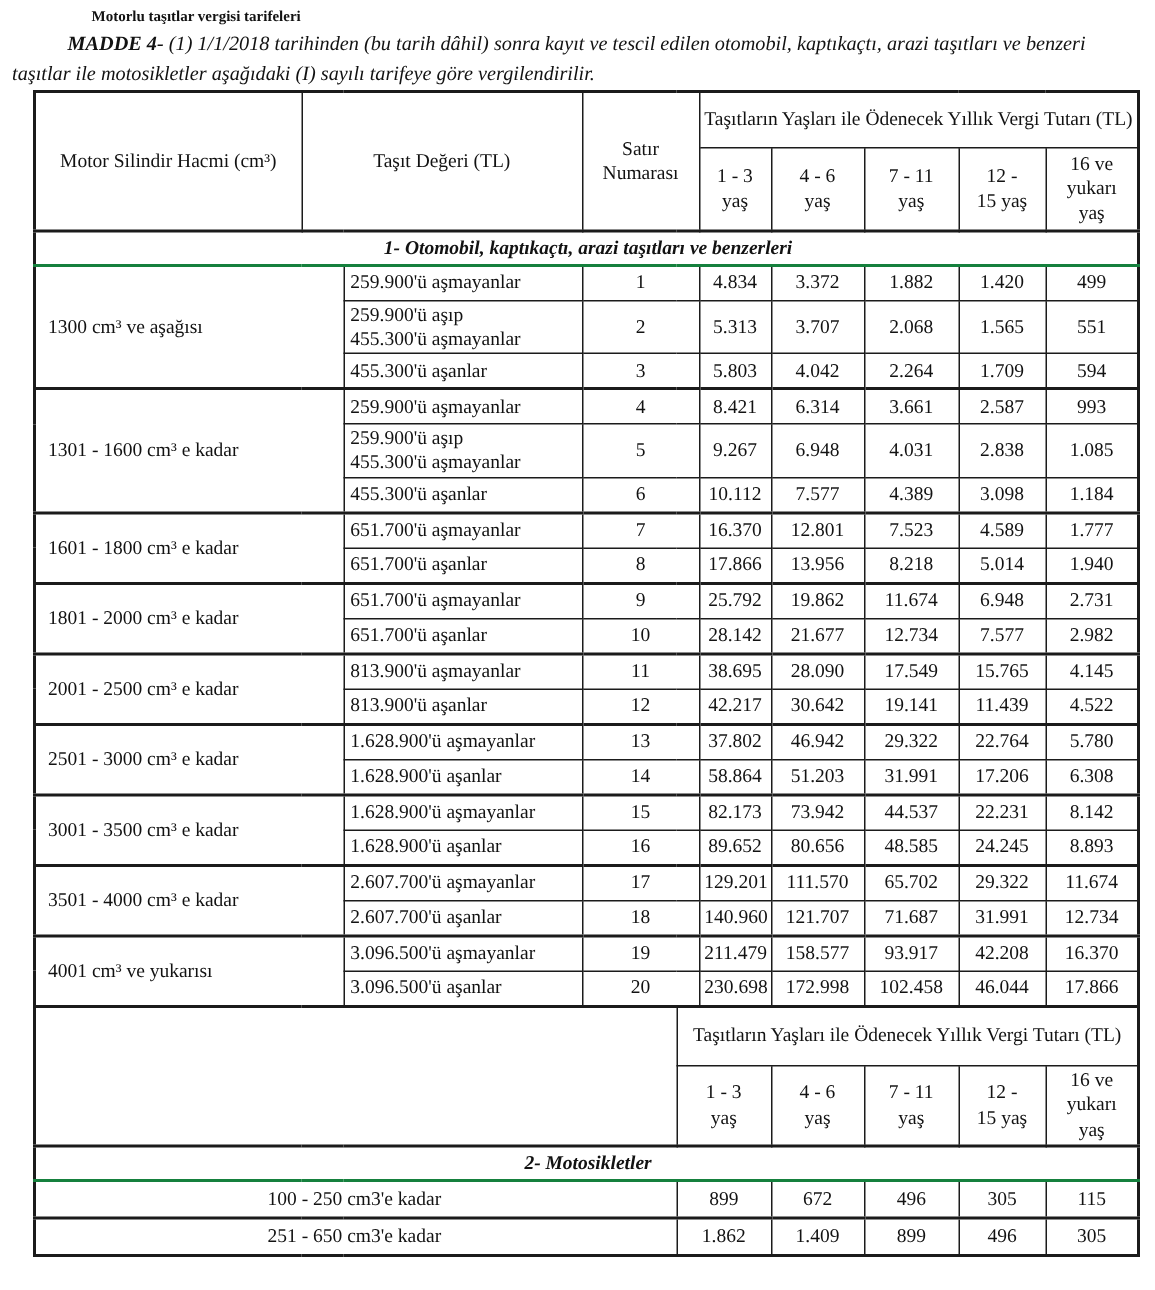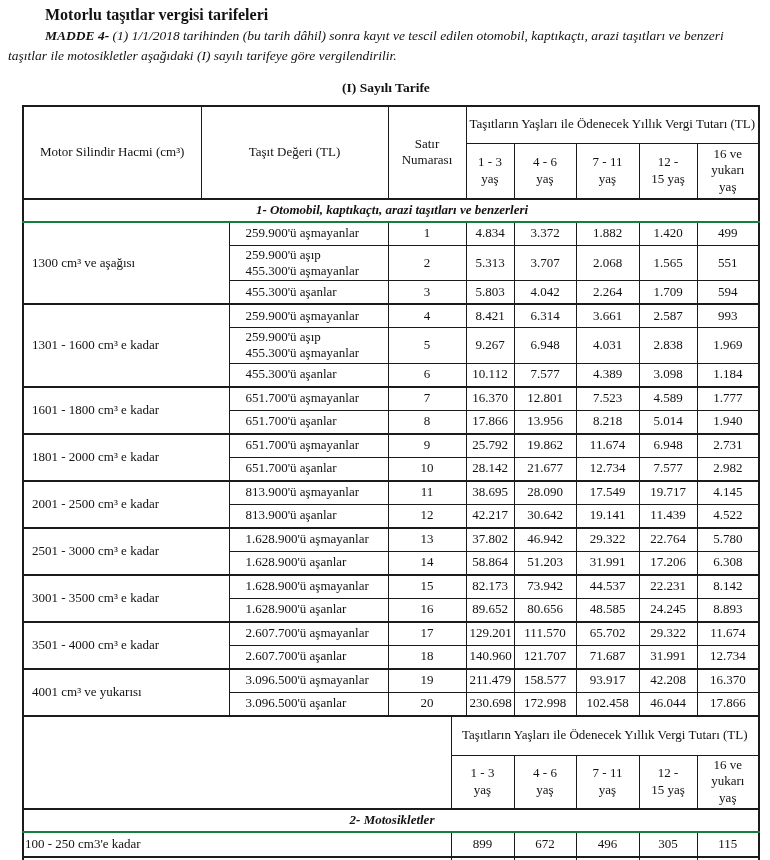--- a/index.html
+++ b/index.html
@@ -6,22 +6,22 @@
     margin: 0; padding: 0;
     background: #ffffff;
     width: 770px; height: 860px;
     overflow: hidden;
     font-family: "Liberation Serif", "DejaVu Serif", serif;
     color: #121212;
   }
   .page { padding: 4px 6px 0 8px; }
 
   .doc-title {
-    font-size: 16px; font-weight: bold;
-    margin: 2px 0 0 37px;
+    font-size: 10px; font-weight: bold;
+    margin: 2px 0 0 53px;
   }
   .madde {
     font-size: 13.5px; line-height: 1.5;
     margin: 2px 0 0 0;
     text-indent: 37px;
     font-style: italic;
   }
   .madde b { font-weight: bold; }
   .tarife-title {
     font-size: 13.5px; font-weight: bold;
@@ -52,38 +52,37 @@
   
   .tariff .section-row td {
     text-align: center; font-weight: bold;
     height: 19px; padding-left: 5px;
     border-top: 2px solid #1b1b1b;
     border-bottom: 2px solid #15803d;
     font-style: italic;
   }
   
   .tariff td.engine { text-align: left; padding-left: 8px; }
-  .tariff td.range  { text-align: left; padding-left: 16px; white-space: pre-line; }
+  .tariff td.range  { text-align: left; padding-left: 4px; white-space: pre-line; }
   .tariff td.rowno, .tariff td.num { height: 20px; }
   .tariff tr.group-start > td { border-top-width: 2px; }
   
   .tariff td.blank-cell { border-top-width: 2px; }
   .tariff td.tax-group-head2 { height: 36px; border-top-width: 2px; }
   .tariff td.age-head2 { height: 50px; white-space: pre-line; }
   
   .tariff tr.moto-row > td { border-top-width: 2px; height: 21px; }
-  .tariff td.moto-label { text-align: left; padding-left: 1px; margin-left: 28px; }
+  .tariff td.moto-label { text-align: center; padding-left: 1px; margin-left: 28px; }
 </style>
 </head>
 <body>
 
 <div class="page">
   <p class="doc-title">Motorlu taşıtlar vergisi tarifeleri</p>
   <p class="madde"><b>MADDE 4-</b><span> (1) 1/1/2018 tarihinden (bu tarih dâhil) sonra kayıt ve tescil edilen otomobil, kaptıkaçtı, arazi taşıtları ve benzeri taşıtlar ile motosikletler aşağıdaki (I) sayılı tarifeye göre vergilendirilir.</span></p>
-  <p class="tarife-title">(I) Sayılı Tarife</p>
 
   <table class="tariff">
     <colgroup>
       <col style="width:178px">
         <col style="width:28px">
         <col style="width:159px">
       <col style="width:63px">
         <col style="width:15px">
       <col style="width:48px">
         <col style="width:62px">
@@ -158,21 +157,21 @@
           <td class="num">993</td>
         </tr>
         <tr>
           <td class="range">259.900'ü aşıp
 455.300'ü aşmayanlar</td>
           <td class="rowno" colspan="2">5</td>
           <td class="num">9.267</td>
           <td class="num">6.948</td>
           <td class="num">4.031</td>
           <td class="num">2.838</td>
-          <td class="num">1.969</td>
+          <td class="num">1.085</td>
         </tr>
         <tr>
           <td class="range">455.300'ü aşanlar</td>
           <td class="rowno" colspan="2">6</td>
           <td class="num">10.112</td>
           <td class="num">7.577</td>
           <td class="num">4.389</td>
           <td class="num">3.098</td>
           <td class="num">1.184</td>
         </tr>
@@ -214,21 +213,21 @@
           <td class="num">7.577</td>
           <td class="num">2.982</td>
         </tr>
         <tr class="group-start">
           <td class="engine" colspan="2" rowspan="2">2001 - 2500 cm³ e kadar</td>
           <td class="range">813.900'ü aşmayanlar</td>
           <td class="rowno" colspan="2">11</td>
           <td class="num">38.695</td>
           <td class="num">28.090</td>
           <td class="num">17.549</td>
-          <td class="num">19.717</td>
+          <td class="num">15.765</td>
           <td class="num">4.145</td>
         </tr>
         <tr>
           <td class="range">813.900'ü aşanlar</td>
           <td class="rowno" colspan="2">12</td>
           <td class="num">42.217</td>
           <td class="num">30.642</td>
           <td class="num">19.141</td>
           <td class="num">11.439</td>
           <td class="num">4.522</td>

